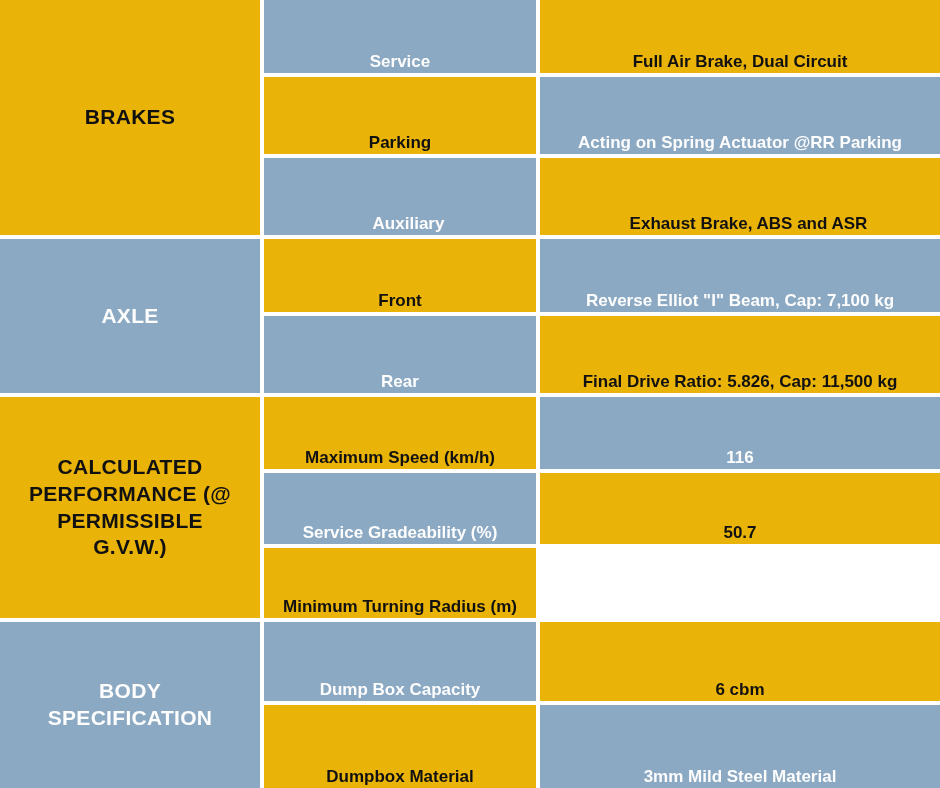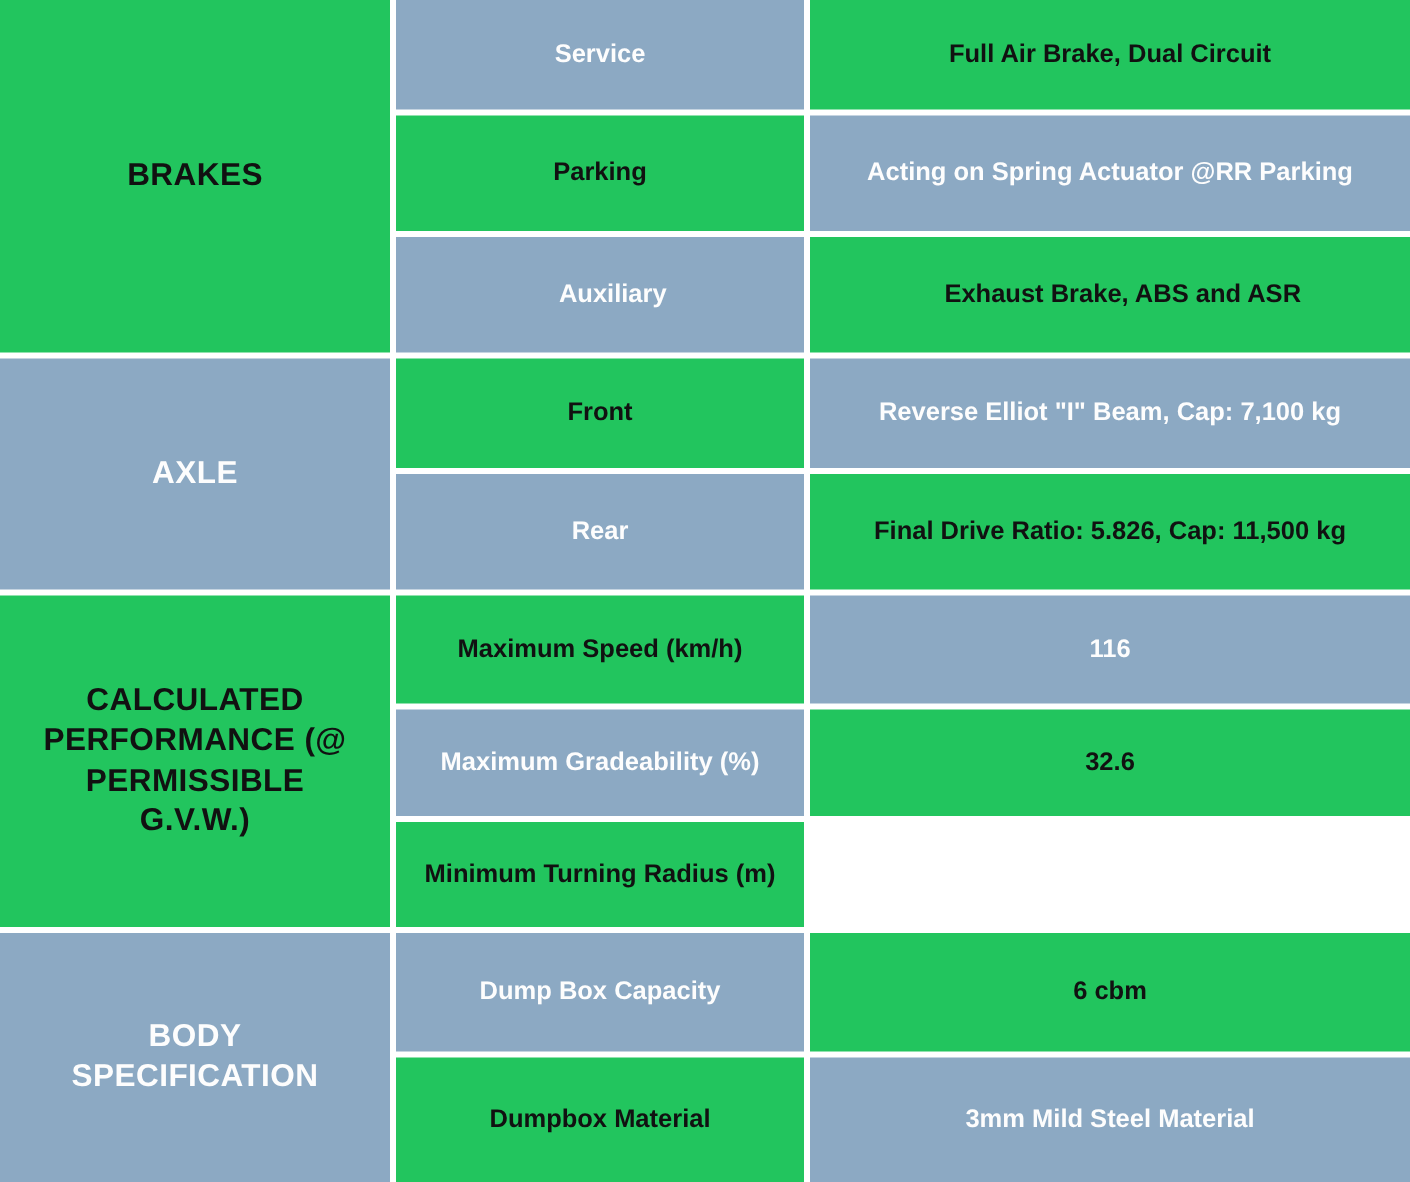--- a/index.html
+++ b/index.html
@@ -27,35 +27,36 @@
     align-items: center;
     justify-content: center;
     text-align: center;
     font-weight: bold;
   }
   .cell.blue {
     background: #8ca9c3;
     color: #fdfdfd;
   }
   .cell.white {
-    background: #22c55e;
+    background: #eab308;
     color: #111111;
   }
   .category {
     font-size: 21px;
     line-height: 1.28;
     letter-spacing: 0.3px;
   }
   .category span {
     display: block;
     max-width: 216px;
   }
   .label, .value {
     font-size: 17px;
     line-height: 1.3;
+    align-items: flex-end;
   }
   .value span, .label span {
     display: block;
     max-width: 390px;
   }
   
   .c1 { grid-column: 1; }
   .c2 { grid-column: 2; }
   .c3 { grid-column: 3; }
   .r1 { grid-row: 1; }  .r2 { grid-row: 2; }  .r3 { grid-row: 3; padding-left: 17px; }
@@ -113,24 +114,24 @@
   <div class="cell white category c1 rs6-8">
     <span>CALCULATED PERFORMANCE (@ PERMISSIBLE G.V.W.)</span>
   </div>
   <div class="cell white label c2 r6">
     <span>Maximum Speed (km/h)</span>
   </div>
   <div class="cell blue value c3 r6">
     <span>116</span>
   </div>
   <div class="cell blue label c2 r7">
-    <span>Maximum Gradeability (%)</span>
+    <span>Service Gradeability (%)</span>
   </div>
   <div class="cell white value c3 r7">
-    <span>32.6</span>
+    <span>50.7</span>
   </div>
   <div class="cell white label c2 r8">
     <span>Minimum Turning Radius (m)</span>
   </div>
 
   <div class="cell blue category c1 rs9-10">
     <span>BODY SPECIFICATION</span>
   </div>
   <div class="cell blue label c2 r9">
     <span>Dump Box Capacity</span>

